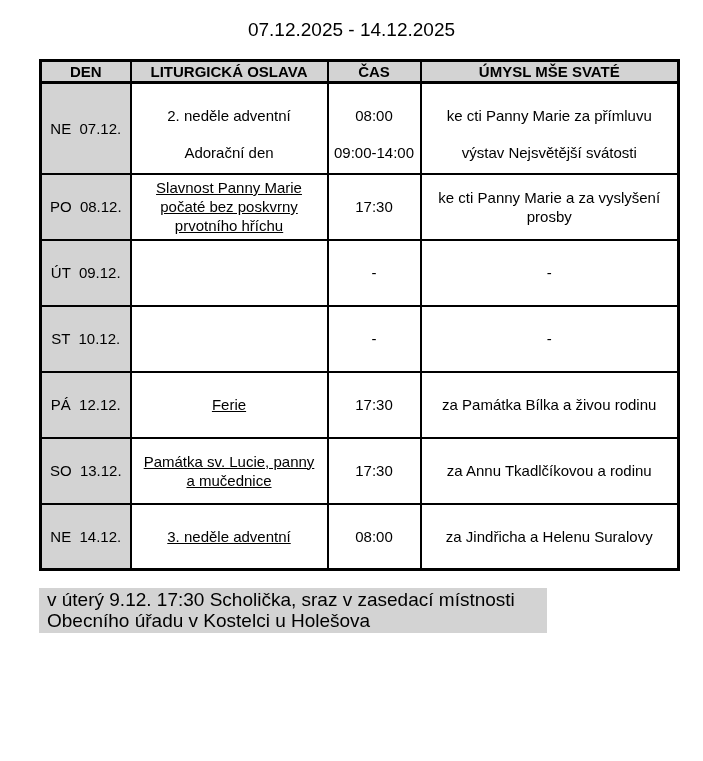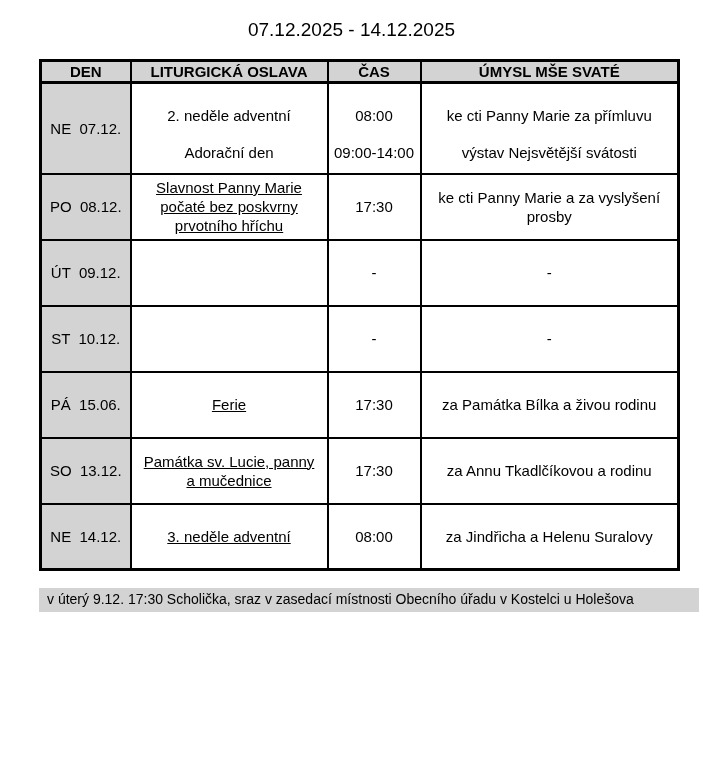--- a/index.html
+++ b/index.html
@@ -57,23 +57,23 @@
     flex: 1; display: flex; align-items: center; justify-content: center;
     padding: 0 6px; line-height: 19px;
   }
   .split .lower {
     height: 26px; display: flex; align-items: center; justify-content: center;
     padding: 0 2px; line-height: 19px;
   }
 
   .footer-note {
     margin: 17px 0 0 39px;
-    width: 660px;
+    width: 508px;
     background: #d3d3d3;
-    font-size: 14px;
+    font-size: 19px;
     line-height: 21px;
     padding: 1px 1px 2px 8px;
   }
 </style>
 </head>
 <body>
 
 <div class="page-header">
   <div class="date-range">07.12.2025 - 14.12.2025</div>
 </div>
@@ -127,21 +127,21 @@
       <td>-</td>
       <td class="intent-cell">-</td>
     </tr>
     <tr class="row-std">
       <td class="day-cell">ST  10.12.</td>
       <td class="liturgy-cell"></td>
       <td>-</td>
       <td class="intent-cell">-</td>
     </tr>
     <tr class="row-std">
-      <td class="day-cell">PÁ  15.06.</td>
+      <td class="day-cell">PÁ  12.12.</td>
       <td class="liturgy-cell">Ferie</td>
       <td>17:30</td>
       <td class="intent-cell">za Památka Bílka a živou rodinu</td>
     </tr>
     <tr class="row-std">
       <td class="day-cell">SO  13.12.</td>
       <td class="liturgy-cell">Památka sv. Lucie, panny a mučednice</td>
       <td>17:30</td>
       <td class="intent-cell">za Annu Tkadlčíkovou a rodinu</td>
     </tr>

